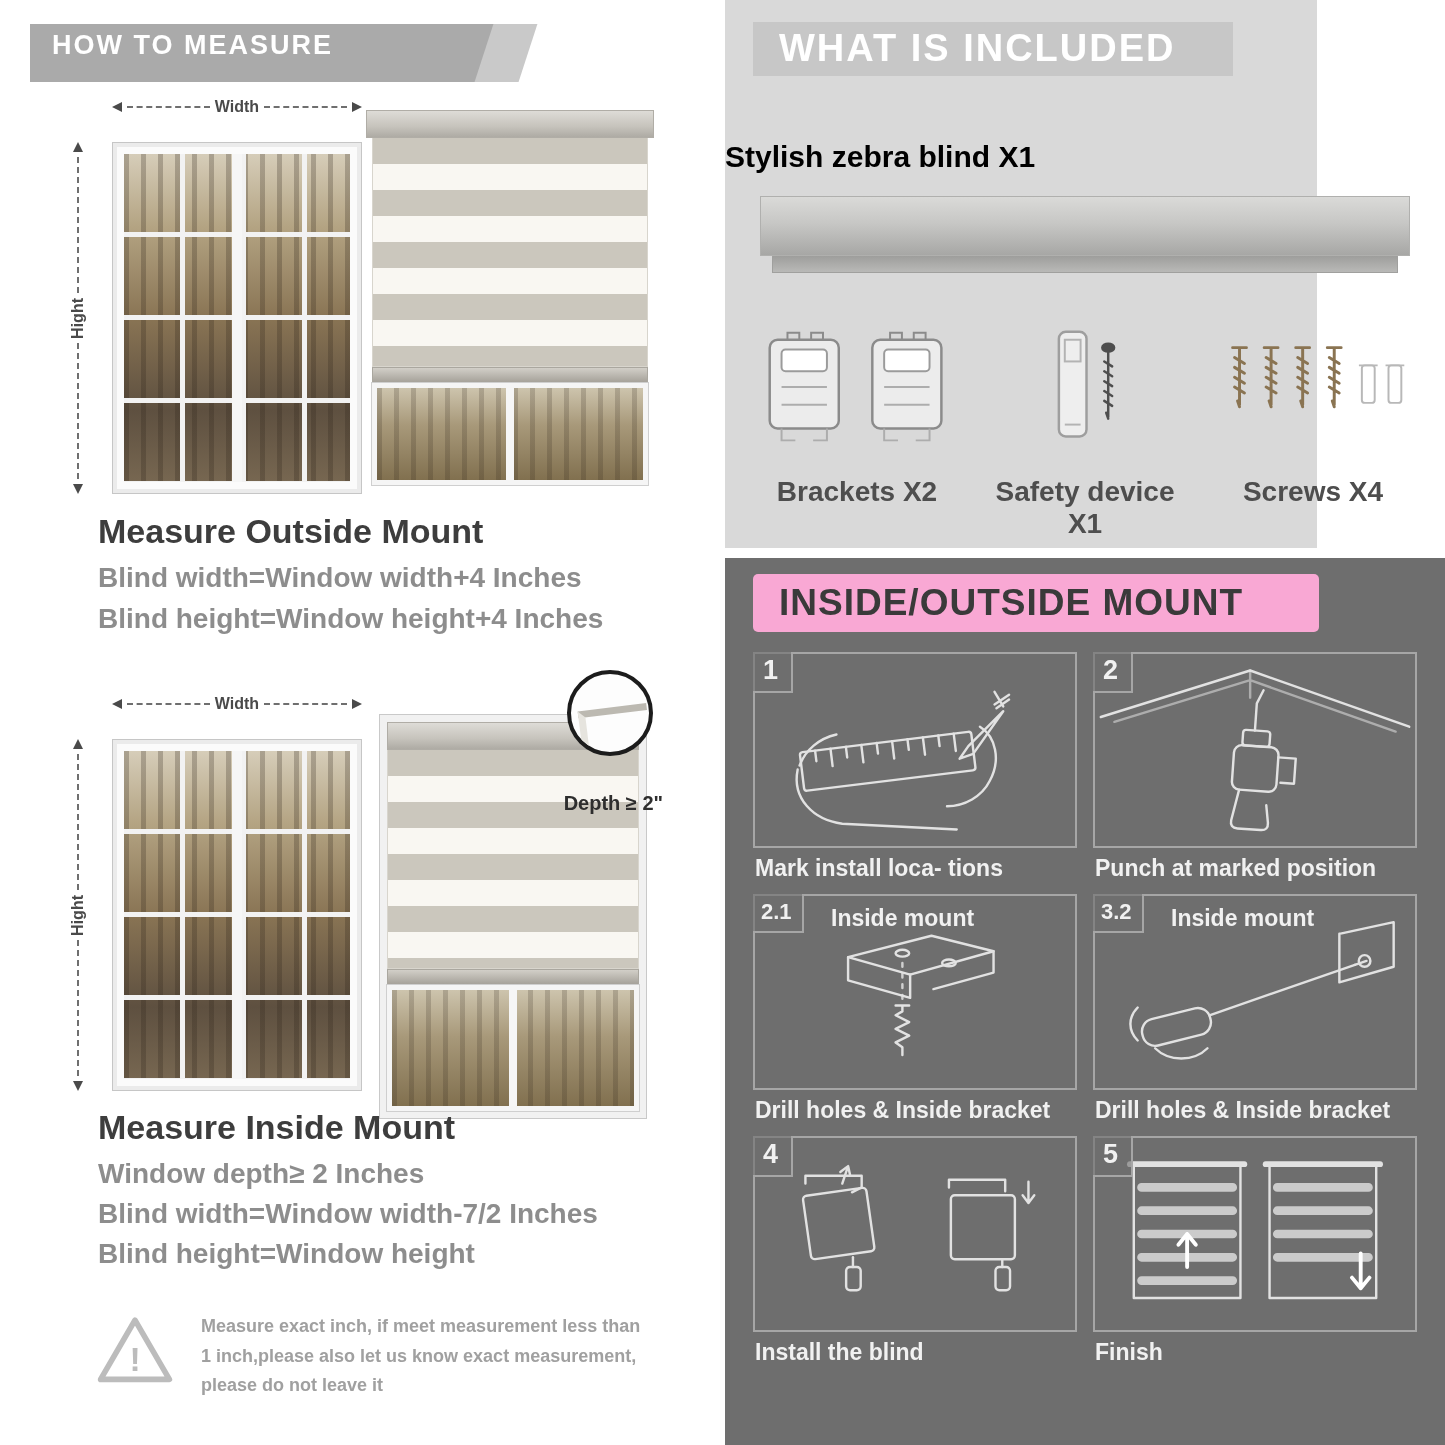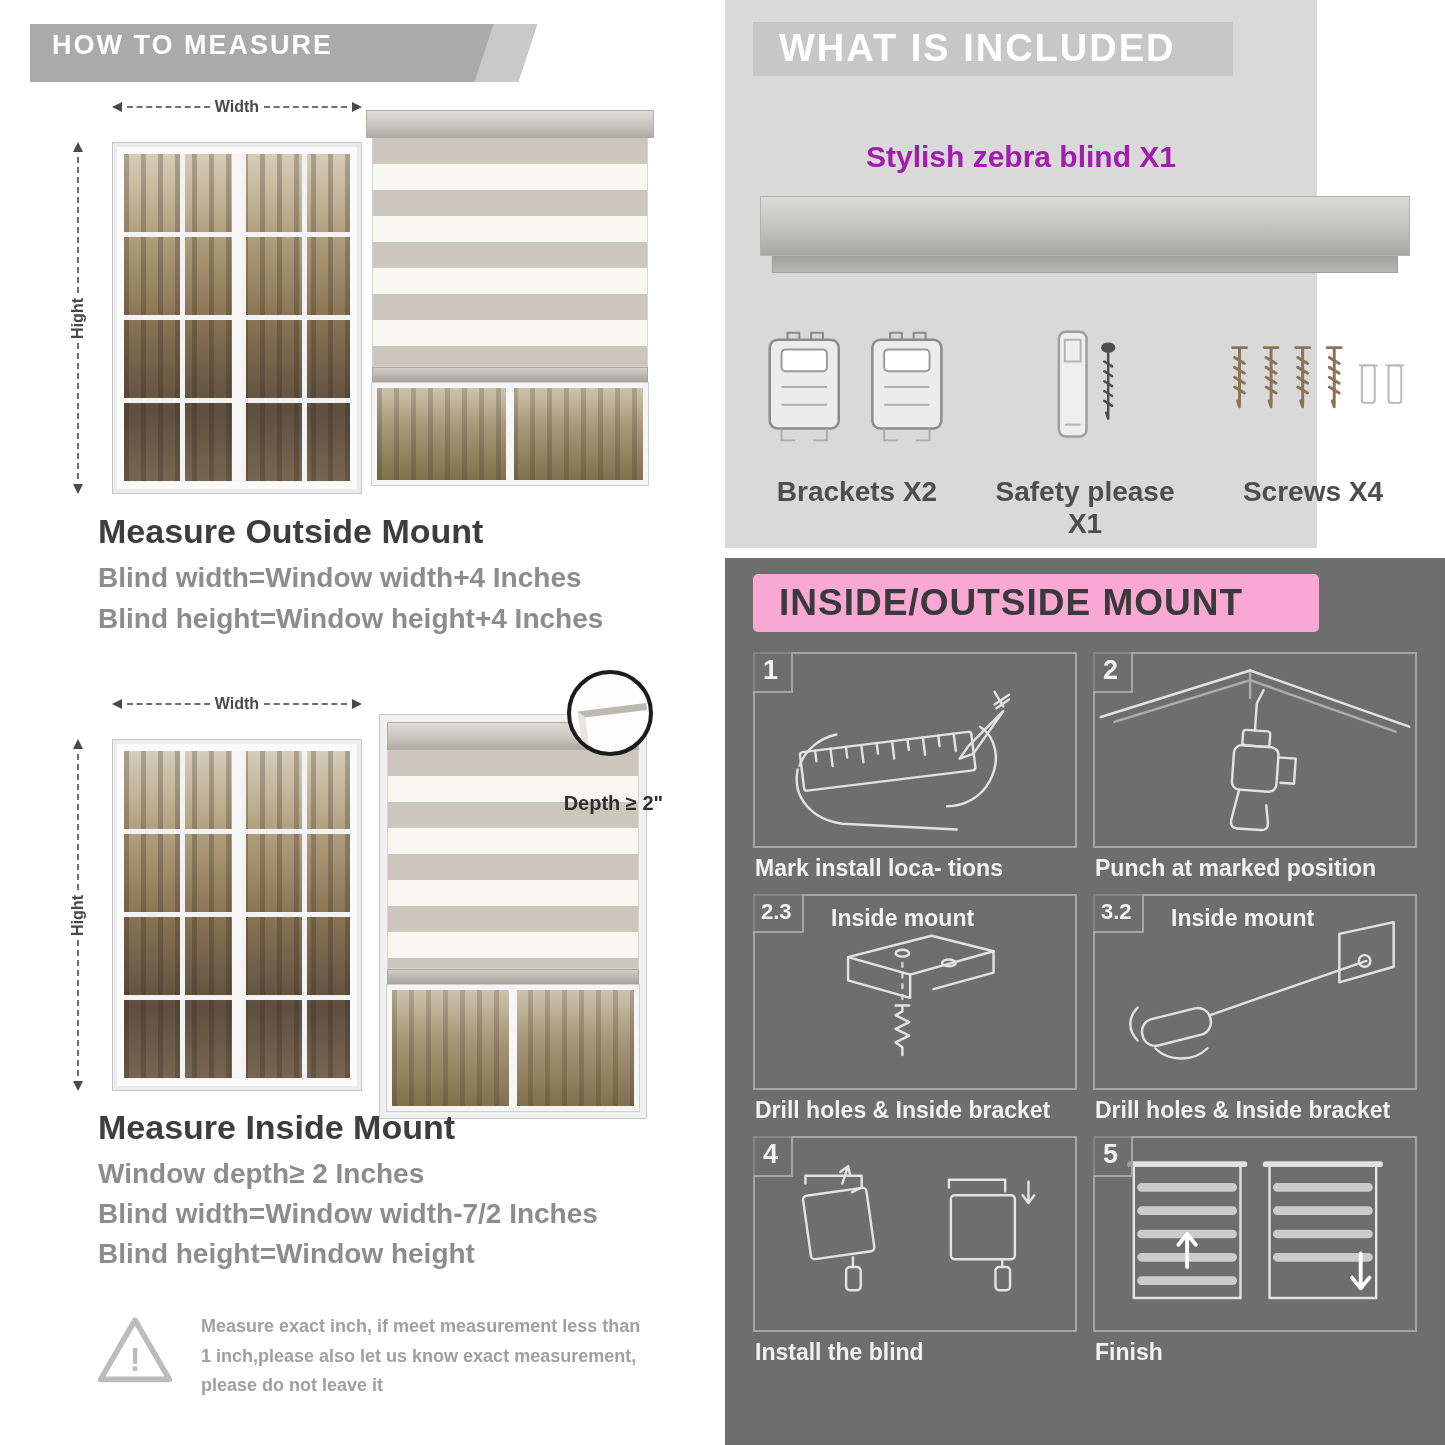--- a/index.html
+++ b/index.html
@@ -69,22 +69,22 @@
   
   .warning{position:absolute;display:flex;align-items:flex-start;gap:26px;width:570px;}
   .warning svg{flex:0 0 auto;}
   .warning .wtxt{font-size:18px;line-height:1.65;color:#a0a0a0;font-weight:bold;width:440px;}
 
   
   .right-col{position:absolute;left:725px;top:0;width:720px;height:1445px;}
   .included{position:absolute;left:0;top:0;width:592px;height:548px;background:#d9d9d9;}
   .banner-included{position:absolute;left:28px;top:22px;width:480px;height:54px;background:#c7c7c7;}
   .banner-included .btxt{position:absolute;left:26px;top:5px;font-size:38px;font-weight:bold;color:#ffffff;letter-spacing:2px;}
-  .blind-label{position:absolute;left:0;top:140px;width:100%;text-align:center;
-        font-size:30px;font-weight:bold;color:#a21caf;}
+  .blind-label{position:absolute;left:0;top:140px;width:100%;text-align:left;
+        font-size:30px;font-weight:bold;color:#000000;}
   .headrail{position:absolute;left:35px;top:196px;width:650px;}
   .headrail .main{height:58px;background:linear-gradient(180deg,#dadad8 0%,#c7c7c5 45%,#a7a7a5 100%);
         border:1px solid #b0b0ae;}
   .headrail .lip{margin-left:12px;width:624px;height:16px;
         background:linear-gradient(180deg,#9e9e9c 0%,#b9b9b7 100%);border:1px solid #a0a09e;border-top:none;}
   .items{position:absolute;left:22px;top:320px;width:676px;display:flex;justify-content:space-between;}
   .item{display:flex;flex-direction:column;align-items:center;width:220px;}
   .item svg{height:148px;}
   .item .ilabel{margin-top:8px;font-size:28px;font-weight:bold;color:#4e4e4e;text-align:center;}
 
@@ -226,21 +226,21 @@
           <svg viewBox="0 0 220 150">
             <rect x="84" y="12" width="28" height="106" rx="7" fill="rgba(255,255,255,0.55)" stroke="#9e9e9e" stroke-width="2.5"></rect>
             <rect x="90" y="20" width="16" height="22" fill="none" stroke="#b3b3b3" stroke-width="2"></rect>
             <path d="M90 106 h16" stroke="#b3b3b3" stroke-width="2"></path>
             <g stroke="#4e4e4e" stroke-width="2.5" fill="none" stroke-linecap="round">
               <ellipse cx="134" cy="28" rx="6" ry="4" fill="#4e4e4e"></ellipse>
               <path d="M134 32 V98"></path>
               <path d="M130 42 l8 5 M130 52 l8 5 M130 62 l8 5 M130 72 l8 5 M130 82 l8 5 M132 94 l2 6"></path>
             </g>
           </svg>
-          <div class="ilabel">Safety please X1</div>
+          <div class="ilabel">Safety device X1</div>
         </div>
 
         <div class="item">
           <svg viewBox="0 0 220 150">
             <g stroke="#8a7452" stroke-width="3" fill="none" stroke-linecap="round">
               <path d="M29 28 h14 M36 28 v58 M31 38 l10 6 M31 48 l10 6 M31 58 l10 6 M31 68 l10 6 M34 82 l2 6"></path>
               <path d="M61 28 h14 M68 28 v58 M63 38 l10 6 M63 48 l10 6 M63 58 l10 6 M63 68 l10 6 M66 82 l2 6"></path>
               <path d="M93 28 h14 M100 28 v58 M95 38 l10 6 M95 48 l10 6 M95 58 l10 6 M95 68 l10 6 M98 82 l2 6"></path>
               <path d="M125 28 h14 M132 28 v58 M127 38 l10 6 M127 48 l10 6 M127 58 l10 6 M127 68 l10 6 M130 82 l2 6"></path>
             </g>
@@ -293,21 +293,21 @@
                 <path d="M150 140 l-6 32 q-1 8 7 8 h24 q8 0 7 -8 l-3 -18"></path>
                 <path d="M188 104 h18 v26 h-14"></path>
               </g>
             </svg>
           </div>
           <div class="caption">Punch at  marked position</div>
         </div>
 
         <div class="step">
           <div class="panel">
-            <span class="num small">2.3</span>
+            <span class="num small">2.1</span>
             <span class="ptitle">Inside mount</span>
             <svg viewBox="0 0 330 196" fill="none" stroke="#e2e2e2" stroke-width="2.5" stroke-linecap="round" stroke-linejoin="round">
               <path d="M96 62 l86 -22 l64 16 l-86 24 z"></path>
               <path d="M96 62 v24 l64 18 v-24"></path>
               <path d="M246 56 v22 l-62 17"></path>
               <ellipse cx="152" cy="58" rx="7" ry="3.5"></ellipse>
               <ellipse cx="200" cy="68" rx="7" ry="3.5"></ellipse>
               <path d="M152 68 V108" stroke-dasharray="4 7" opacity="0.85"></path>
               <path d="M145 112 h14 M152 112 v6 l-7 4 14 7 -14 7 14 7 -14 7 7 5 v8"></path>
             </svg>

